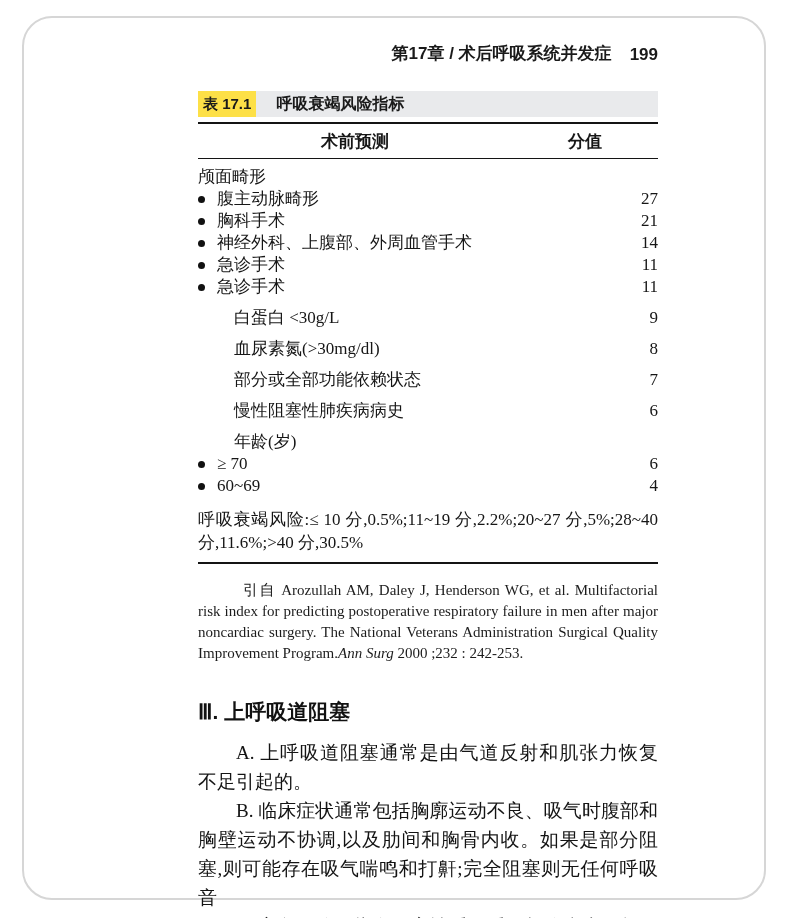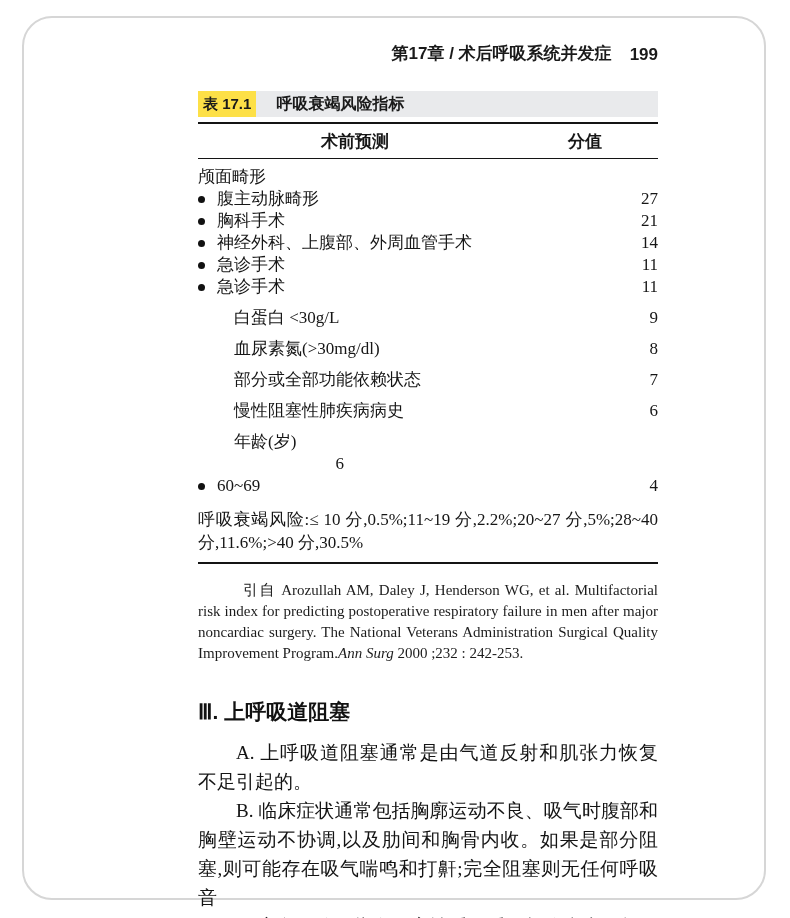--- a/index.html
+++ b/index.html
@@ -183,20 +183,24 @@
 
   <div class="t-row spaced">
     <span class="t-cell-label">
       <span class="bullet hidden"></span>
       <span>年龄(岁)</span>
     </span>
     <span class="t-cell-score"></span>
   </div>
 
   <div class="t-row">
+    <span class="t-cell-label">
+      <span class="bullet"></span>
+      <span>≥ 70</span>
+    </span>
     <span class="t-cell-score">6</span>
   </div>
 
   <div class="t-row">
     <span class="t-cell-label">
       <span class="bullet"></span>
       <span>60~69</span>
     </span>
     <span class="t-cell-score">4</span>
   </div>

